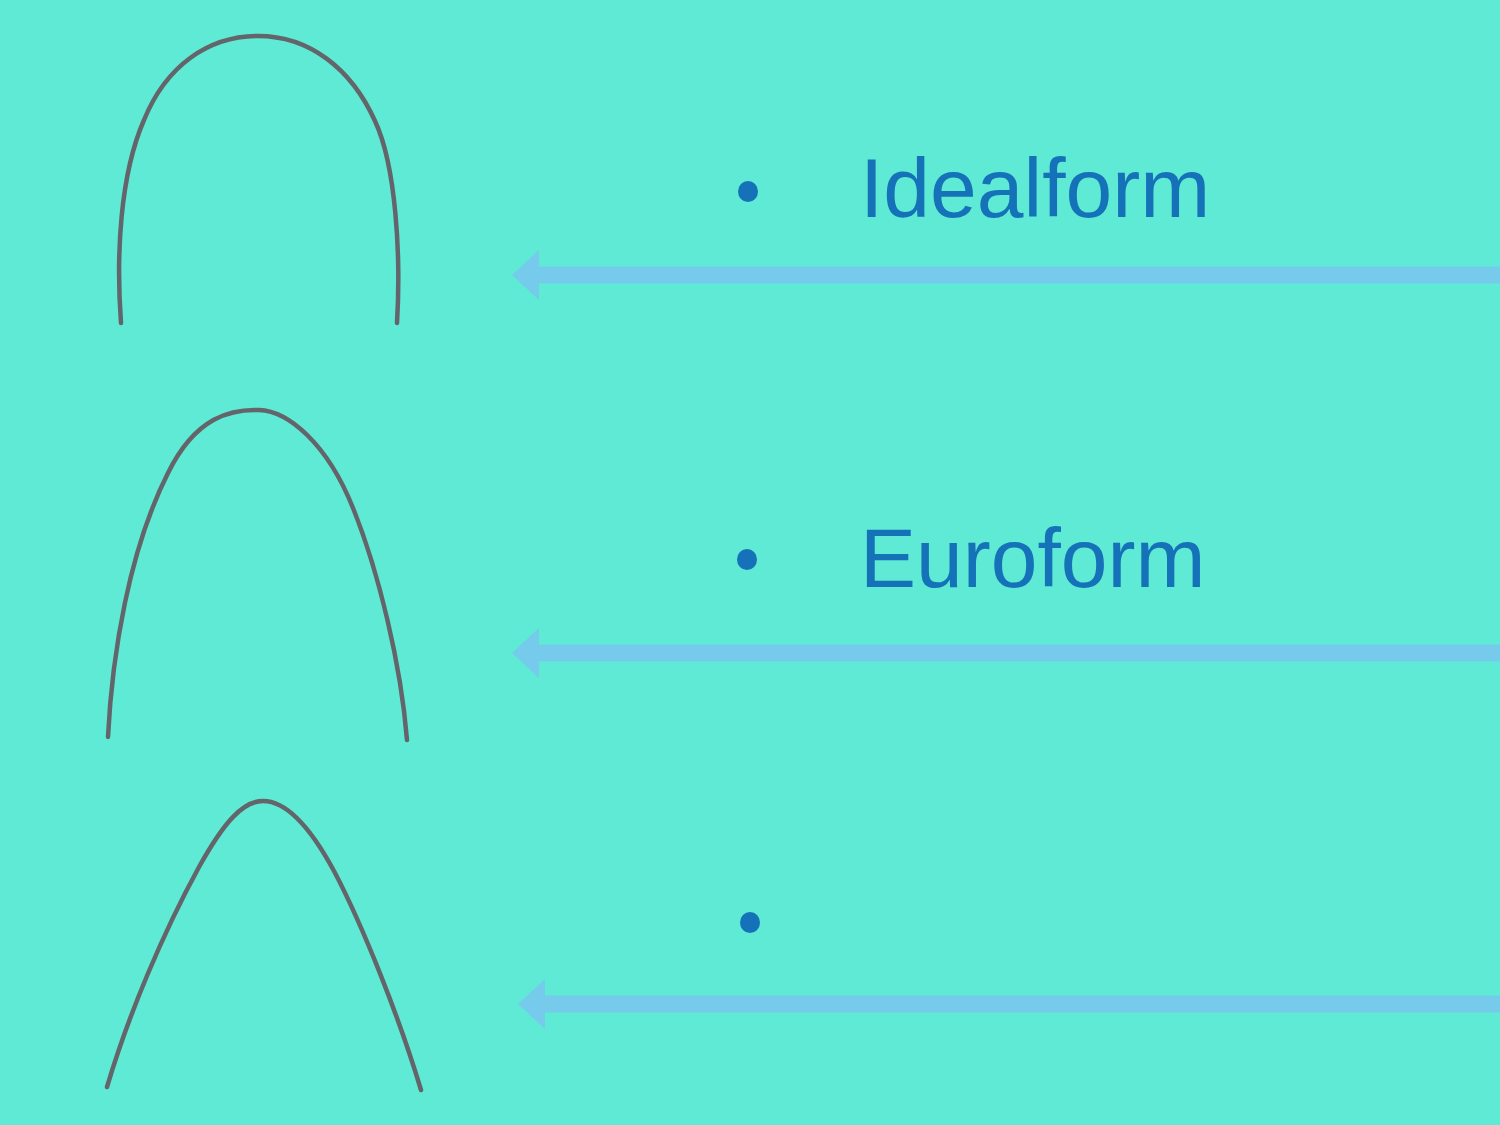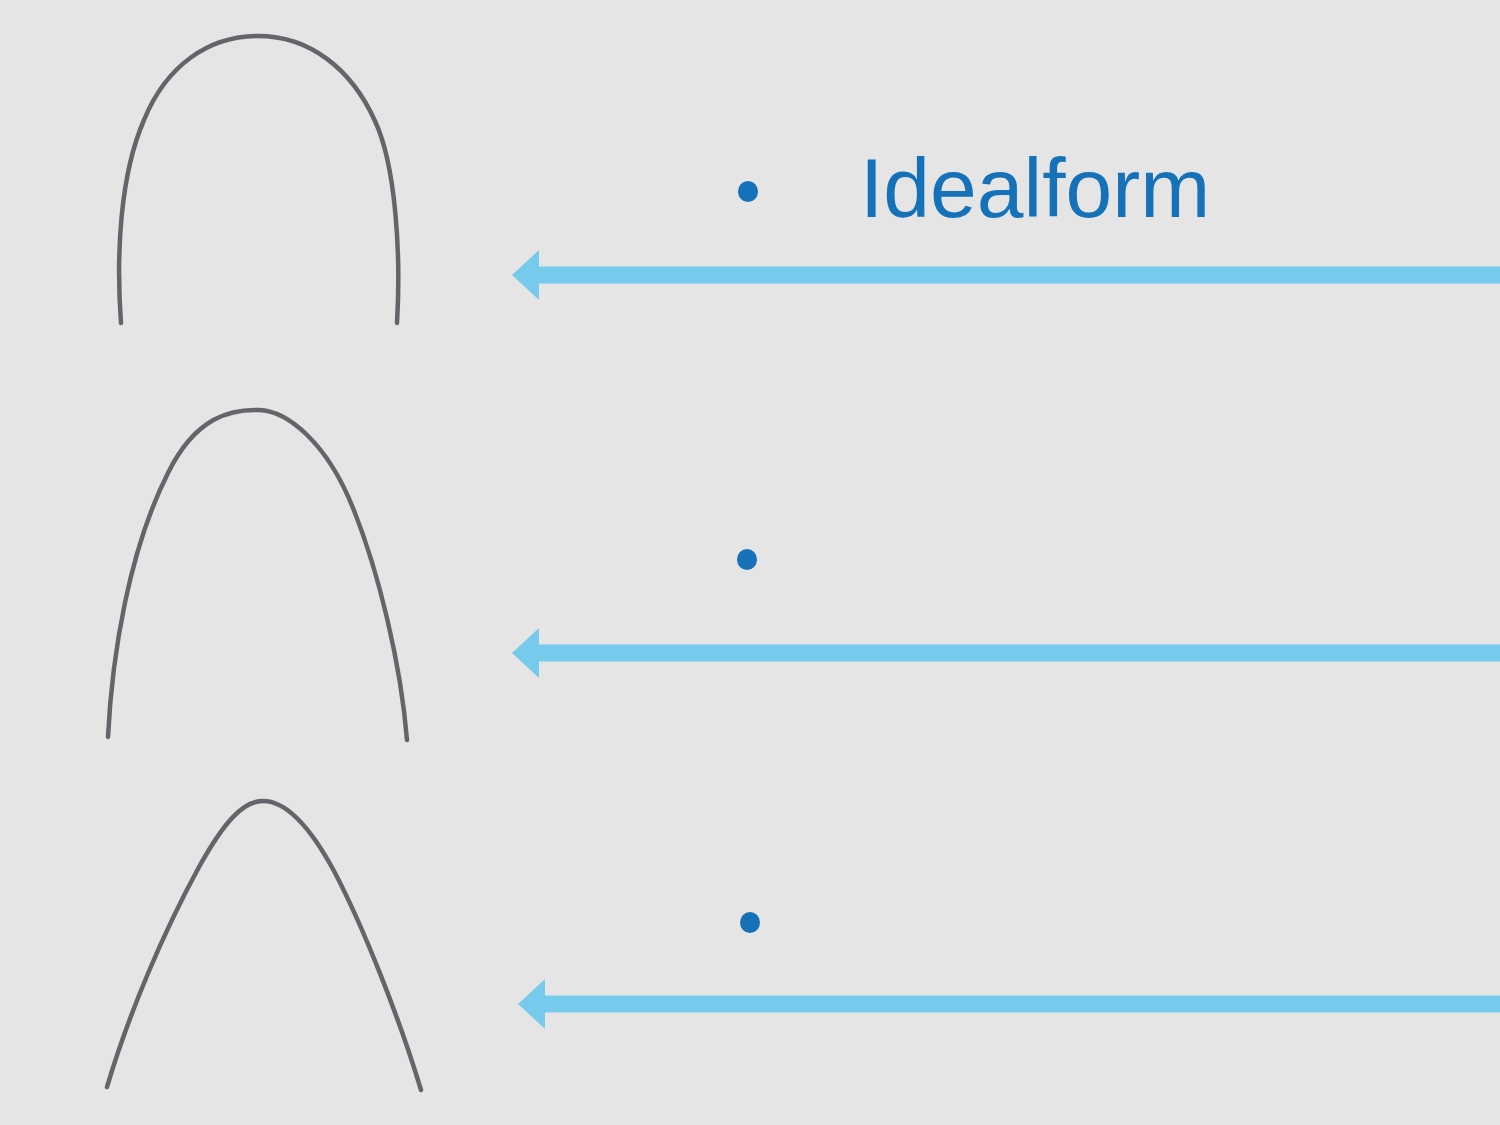--- a/index.html
+++ b/index.html
@@ -4,21 +4,21 @@
 <style>
   html, body {
     margin: 0;
     padding: 0;
     background: #ffffff;
   }
   #slide {
     position: relative;
     width: 1500px;
     height: 1125px;
-    background: #e5e5e5;
+    background: #5eead4;
     overflow: hidden;
     font-family: "Liberation Sans", sans-serif;
   }
   #wire-layer {
     position: absolute;
     left: 0;
     top: 0;
     width: 1500px;
     height: 1125px;
   }
@@ -63,20 +63,21 @@
   </svg>
 
   <div class="bullet" style="left:738px; top:181px;"></div>
   <div class="form-label" style="left:860px; top:146px;">Idealform</div>
   <svg class="arrow-svg" style="left:512px; top:250px;" width="988" height="50" viewBox="0 0 988 50">
     <polygon class="arrow-shape" points="0,25 27,0 27,50"></polygon>
     <rect class="arrow-shape" x="25" y="16.5" width="963" height="17"></rect>
   </svg>
 
   <div class="bullet" style="left:737px; top:549px;"></div>
+  <div class="form-label" style="left:860px; top:516px;">Euroform</div>
   <svg class="arrow-svg" style="left:512px; top:628px;" width="988" height="50" viewBox="0 0 988 50">
     <polygon class="arrow-shape" points="0,25 27,0 27,50"></polygon>
     <rect class="arrow-shape" x="25" y="16.5" width="963" height="17"></rect>
   </svg>
 
   <div class="bullet" style="left:740px; top:912px;"></div>
   <svg class="arrow-svg" style="left:518px; top:979px;" width="982" height="50" viewBox="0 0 982 50">
     <polygon class="arrow-shape" points="0,25 27,0 27,50"></polygon>
     <rect class="arrow-shape" x="25" y="16.5" width="957" height="17"></rect>
   </svg>

